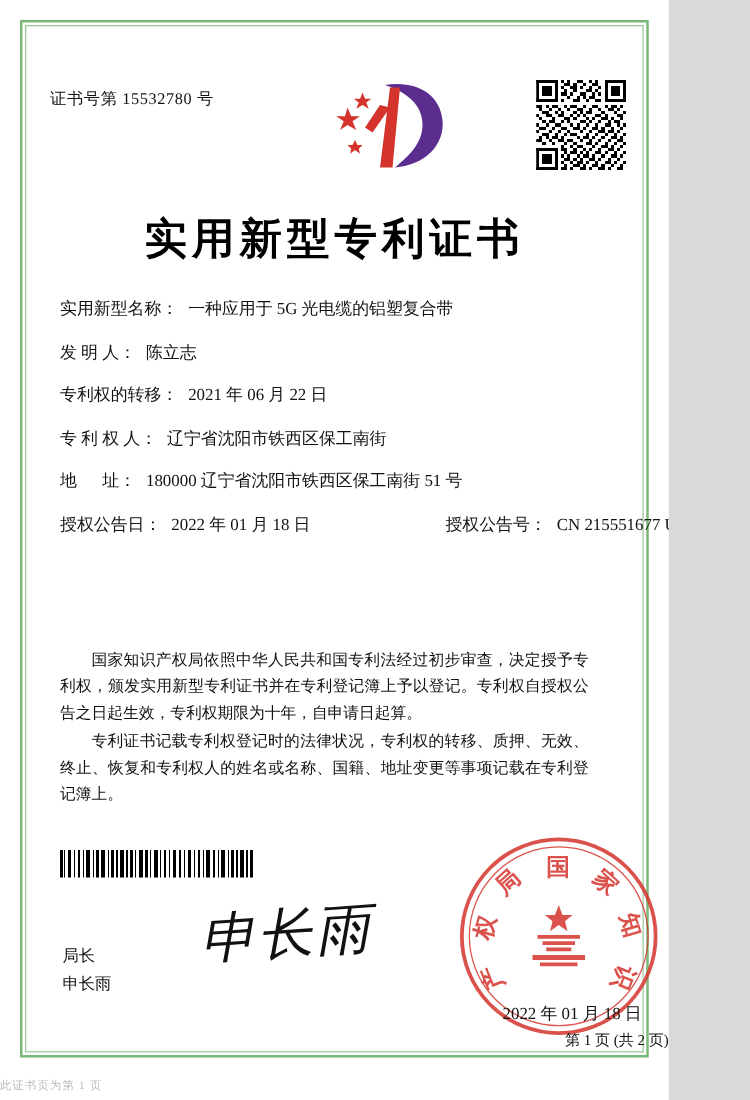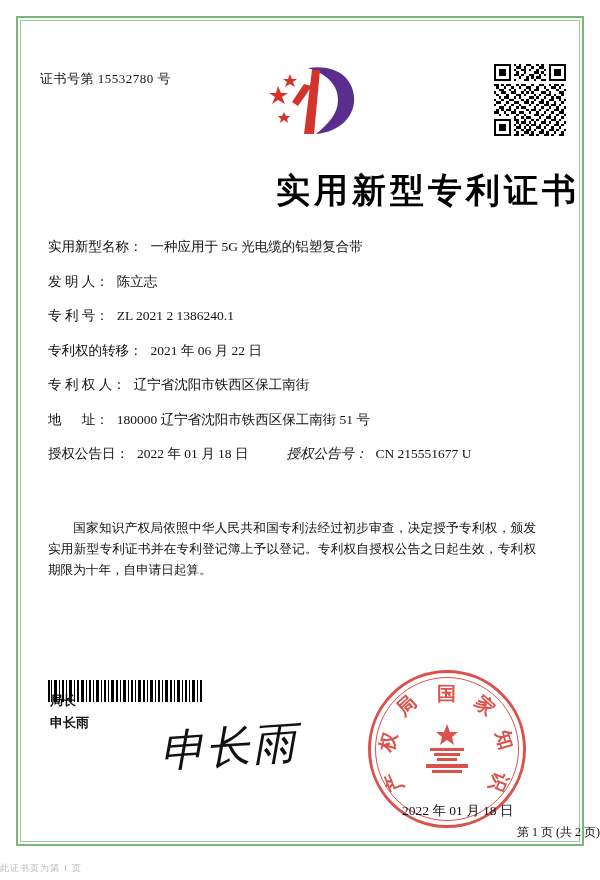--- a/index.html
+++ b/index.html
@@ -7,21 +7,21 @@
     padding: 0;
     background: #d9d9d9;
   }
   body {
     width: 600px;
     height: 880px;
     font-family: "Liberation Serif", serif;
   }
   .page {
     position: relative;
-    width: 600px;
+    width: 535px;
     height: 880px;
     background: #ffffff;
     overflow: hidden;
   }
   
   .border-outer {
     position: absolute;
     left: 16px;
     top: 16px;
     right: 16px;
@@ -67,21 +67,21 @@
     width: 72px;
     height: 72px;
   }
 
   
   .title {
     position: absolute;
     left: 0;
     right: 0;
     top: 148px;
-    text-align: right;
+    text-align: center;
     font-size: 34px;
     font-weight: bold;
     letter-spacing: 4px;
     color: #000;
     font-family: "DejaVu Serif", serif;
   }
 
   
   .fields {
     position: absolute;
@@ -100,22 +100,21 @@
     flex: 0 0 auto;
     white-space: pre;
   }
   .field-value {
     flex: 1 1 auto;
     padding-left: 8px;
   }
   .field-row.two-col .col2-label {
     flex: 0 0 auto;
     white-space: pre;
-    padding-left: 38px;
-    font-style: italic;
+    padding-left: 108px;
   }
   .field-row.two-col .col2-value {
     flex: 0 0 auto;
     padding-left: 8px;
   }
 
   
   .paras {
     position: absolute;
     left: 28px;
@@ -137,25 +136,24 @@
     left: 28px;
     top: 660px;
     width: 156px;
     height: 22px;
   }
 
   
   .sig-label {
     position: absolute;
     left: 30px;
-    top: 670px;
+    top: 734px;
     font-size: 13px;
     line-height: 22px;
     color: #111;
-    font-weight: bold;
   }
   .sig-script {
     position: absolute;
     left: 140px;
     top: 698px;
     font-size: 44px;
     color: #111;
     font-family: "DejaVu Serif", serif;
     font-style: italic;
     letter-spacing: 2px;
@@ -499,24 +497,20 @@
       <div class="field-row">
         <span class="field-label">实用新型名称：</span>
         <span class="field-value">一种应用于 5G 光电缆的铝塑复合带</span>
       </div>
 
       <div class="field-row">
         <span class="field-label">发 明 人：</span>
         <span class="field-value">陈立志</span>
       </div>
 
-      <div class="field-row">
-        <span class="field-label">专 利 号：</span>
-        <span class="field-value">ZL 2021 2 1386240.1</span>
-      </div>
 
       <div class="field-row">
         <span class="field-label">专利权的转移：</span>
         <span class="field-value">2021 年 06 月 22 日</span>
       </div>
 
       <div class="field-row">
         <span class="field-label">专 利 权 人：</span>
         <span class="field-value">辽宁省沈阳市铁西区保工南街</span>
       </div>
@@ -530,20 +524,21 @@
         <span class="field-label">授权公告日：</span>
         <span class="field-value" style="flex:0 0 auto;">2022 年 01 月 18 日</span>
         <span class="col2-label">授权公告号：</span>
         <span class="col2-value">CN 215551677 U</span>
       </div>
 
     </div>
 
     <div class="paras">
       <p class="para">国家知识产权局依照中华人民共和国专利法经过初步审查，决定授予专利权，颁发实用新型专利证书并在专利登记簿上予以登记。专利权自授权公告之日起生效，专利权期限为十年，自申请日起算。</p>
+      <p class="para">专利证书记载专利权登记时的法律状况，专利权的转移、质押、无效、终止、恢复和专利权人的姓名或名称、国籍、地址变更等事项记载在专利登记簿上。</p>
     </div>
 
     <div class="barcode">
       <svg viewBox="0 0 156 22" width="156" height="22" shape-rendering="crispEdges" aria-hidden="true">
         <g fill="#000">
           <rect x="0" y="0" width="2" height="22"></rect>
             <rect x="3" y="0" width="1" height="22"></rect>
           <rect x="6" y="0" width="3" height="22"></rect>
             <rect x="11" y="0" width="1" height="22"></rect>
           <rect x="14" y="0" width="2" height="22"></rect>

